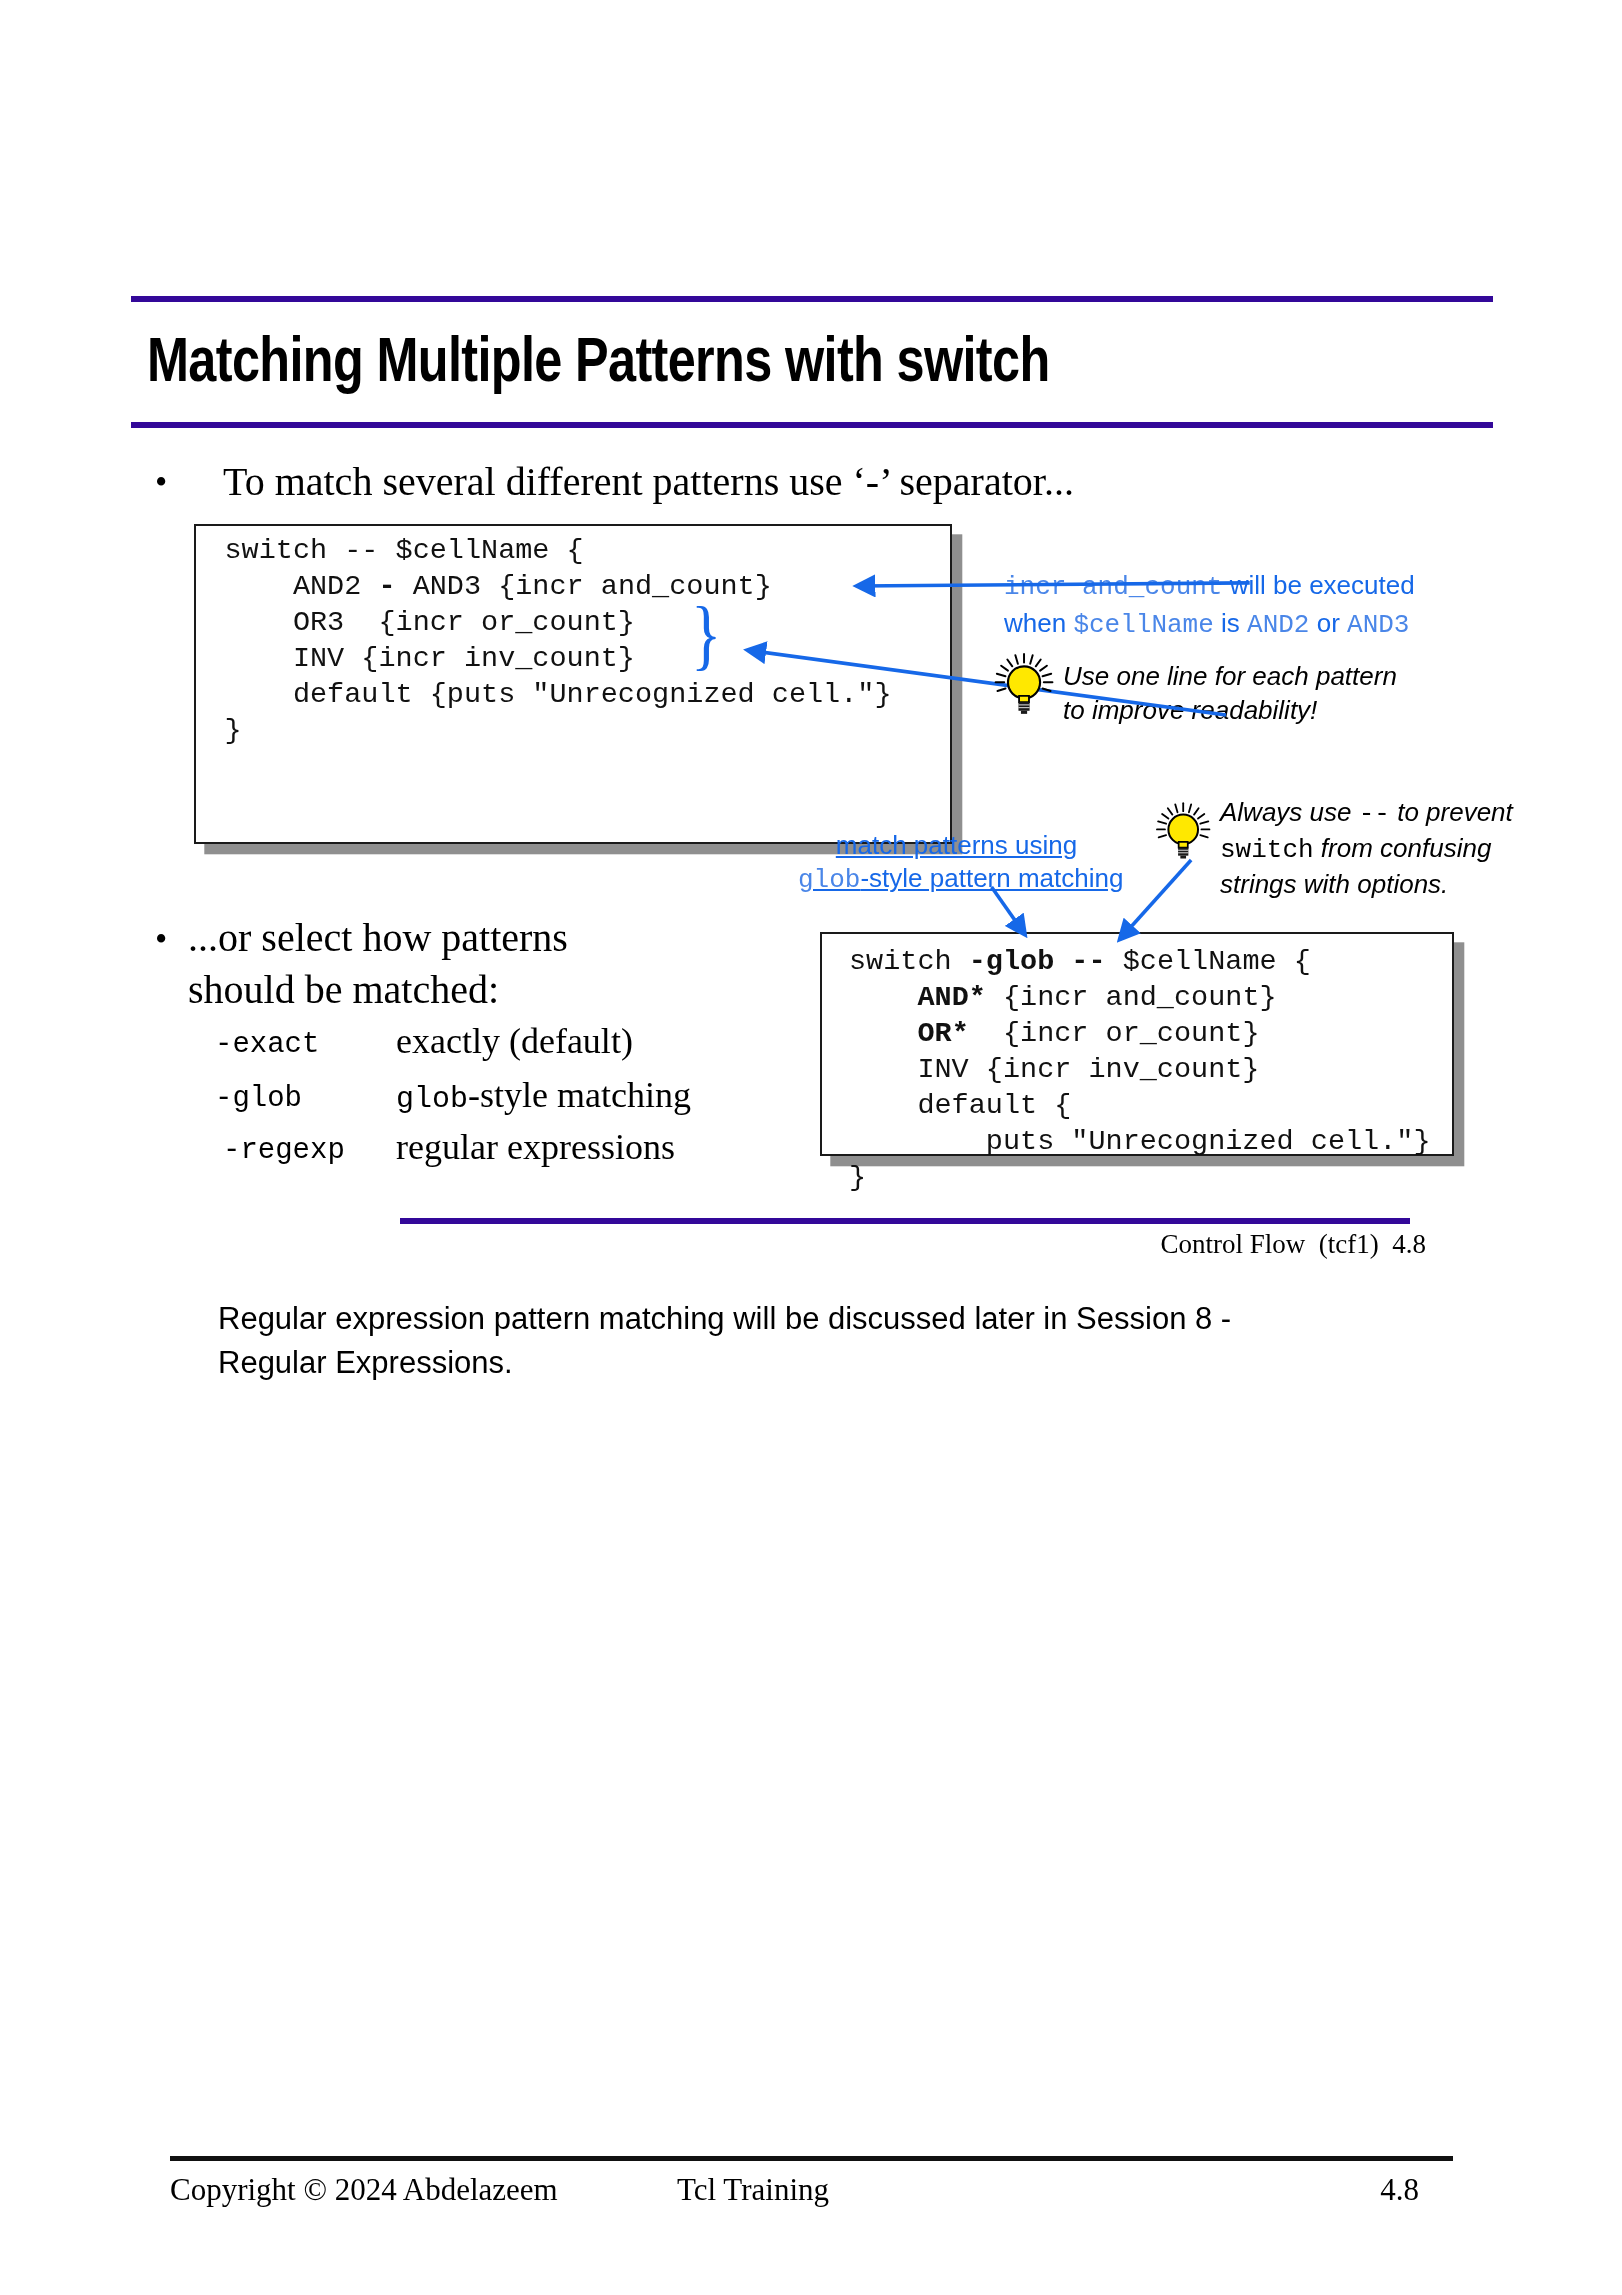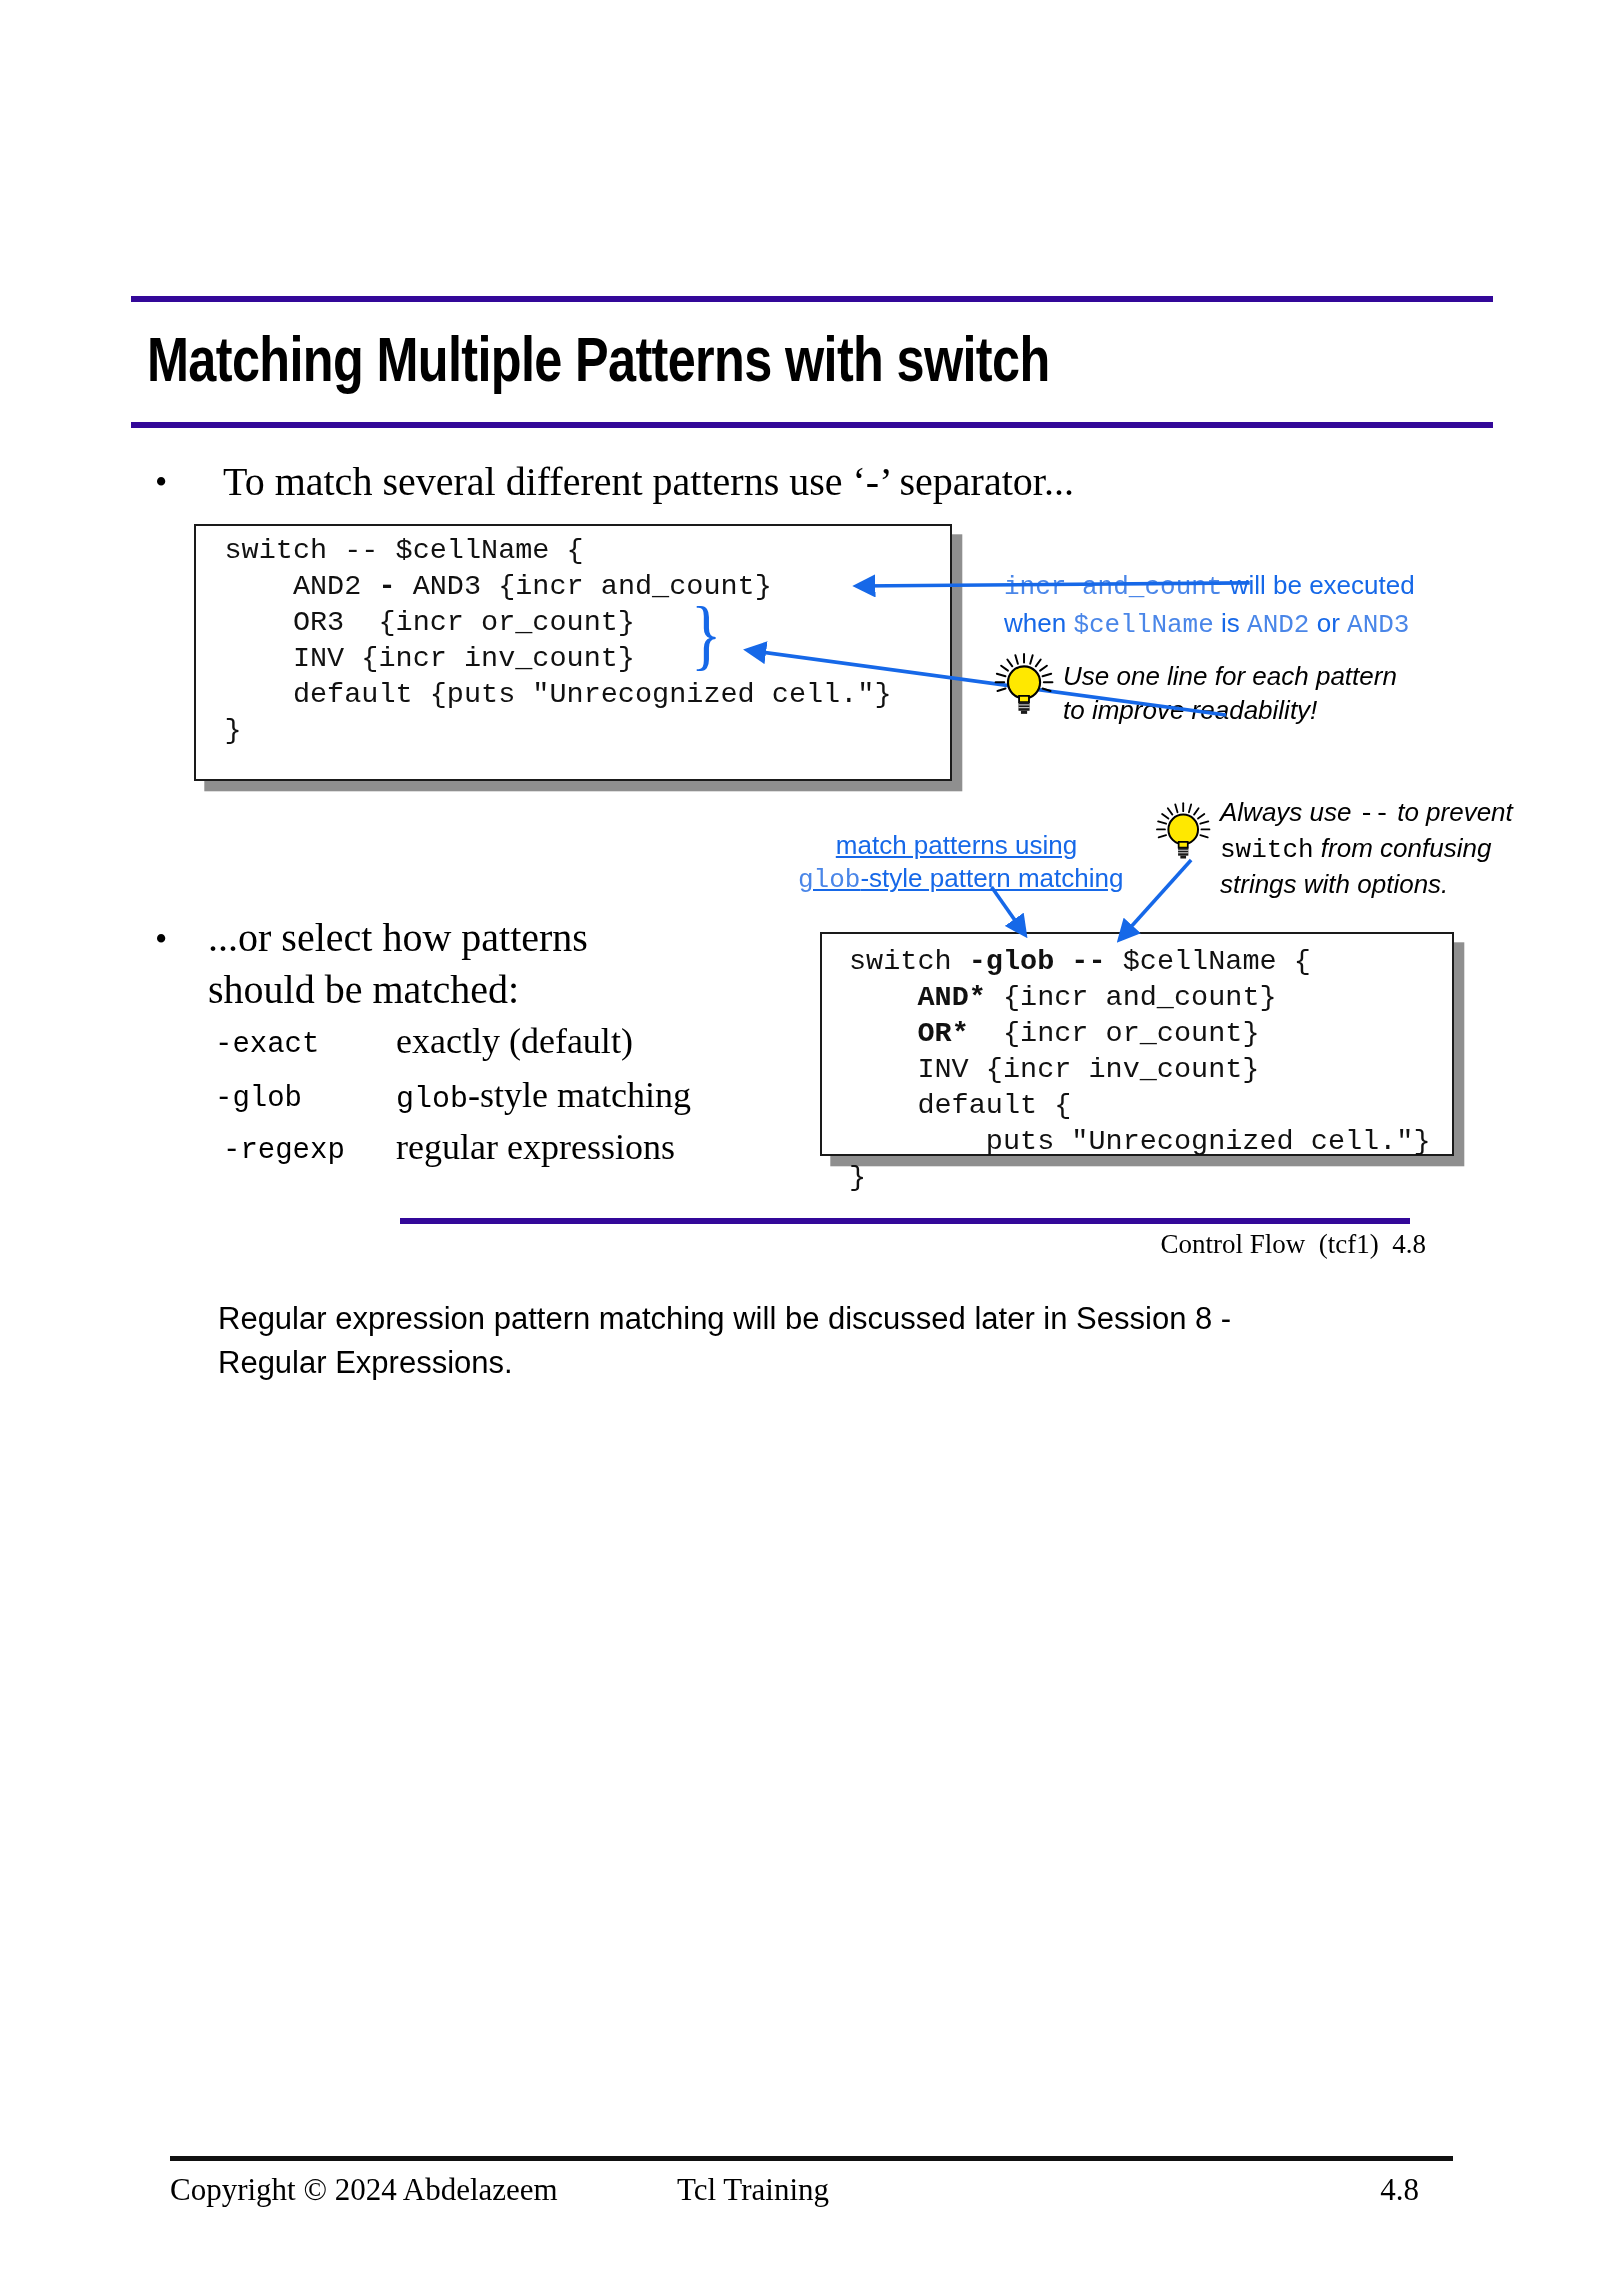--- a/index.html
+++ b/index.html
@@ -55,21 +55,21 @@
 
 <div class="page">
 
   <div class="abs rule-purple" style="left:131px;top:296px;width:1362px;"></div>
   <div class="abs slide-title" style="left:147px;top:323px;">Matching Multiple Patterns with switch</div>
   <div class="abs rule-purple" style="left:131px;top:422px;width:1362px;"></div>
 
   <div class="abs bullet-dot" style="left:155px;top:463px;">•</div>
   <div class="abs bullet-text" style="left:200px;top:458px;margin-left:23px;">To match several different patterns use ‘-’ separator...</div>
 
-  <div class="abs code-box" style="left:194px;top:524px;width:758px;height:257px;padding:7.1px 0 0 28.5px;box-sizing:border-box;">
+  <div class="abs code-box" style="left:194px;top:524px;width:758px;height:320px;padding:7.1px 0 0 28.5px;box-sizing:border-box;">
     <div class="code-line"><span>switch -- $cellName {</span></div>
     <div class="code-line"><span>    AND2 </span><span class="b">-</span><span> AND3 {incr and_count}</span></div>
     <div class="code-line"><span>    OR3  {incr or_count}</span></div>
     <div class="code-line"><span>    INV {incr inv_count}</span></div>
     <div class="code-line"><span>    default {puts "Unrecognized cell."}</span></div>
     <div class="code-line"><span>}</span></div>
   </div>
 
   <div class="abs brace" style="left:691px;top:599px;">}</div>
 
@@ -88,21 +88,21 @@
     <div><span class="code">glob</span><span>-style pattern matching</span></div>
   </div>
 
   <div class="abs tip" style="left:1220px;top:795px;">
     <div><span>Always use </span><span class="code">--</span><span> to prevent</span></div>
     <div><span class="code">switch</span><span> from confusing</span></div>
     <div><span>strings with options.</span></div>
   </div>
 
   <div class="abs bullet-dot" style="left:155px;top:920px;">•</div>
-  <div class="abs bullet-text" style="left:208px;top:912px;line-height:52px;">
+  <div class="abs bullet-text" style="left:188px;top:912px;line-height:52px;">
     <div>...or select how patterns</div>
     <div>should be matched:</div>
   </div>
 
   <div class="abs opt-flag" style="left:215px;top:1028px;">-exact</div>
   <div class="abs opt-desc" style="left:396px;top:1020px;">exactly (default)</div>
 
   <div class="abs opt-flag" style="left:215px;top:1082px;">-glob</div>
   <div class="abs opt-desc" style="left:396px;top:1074px;"><span class="code">glob</span><span>-style matching</span></div>
 

